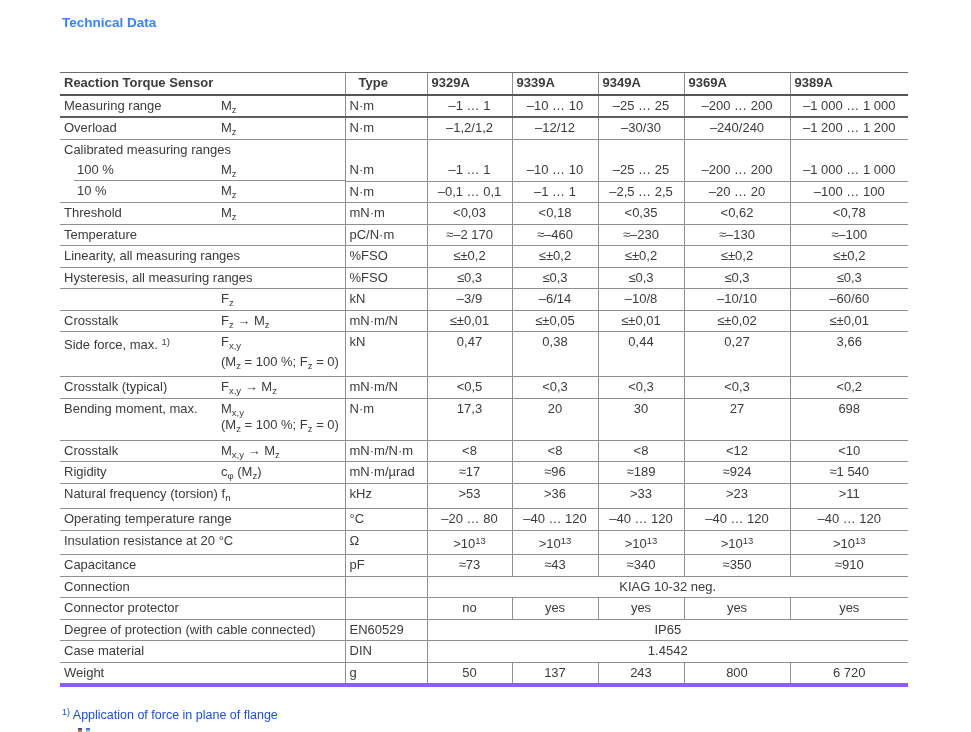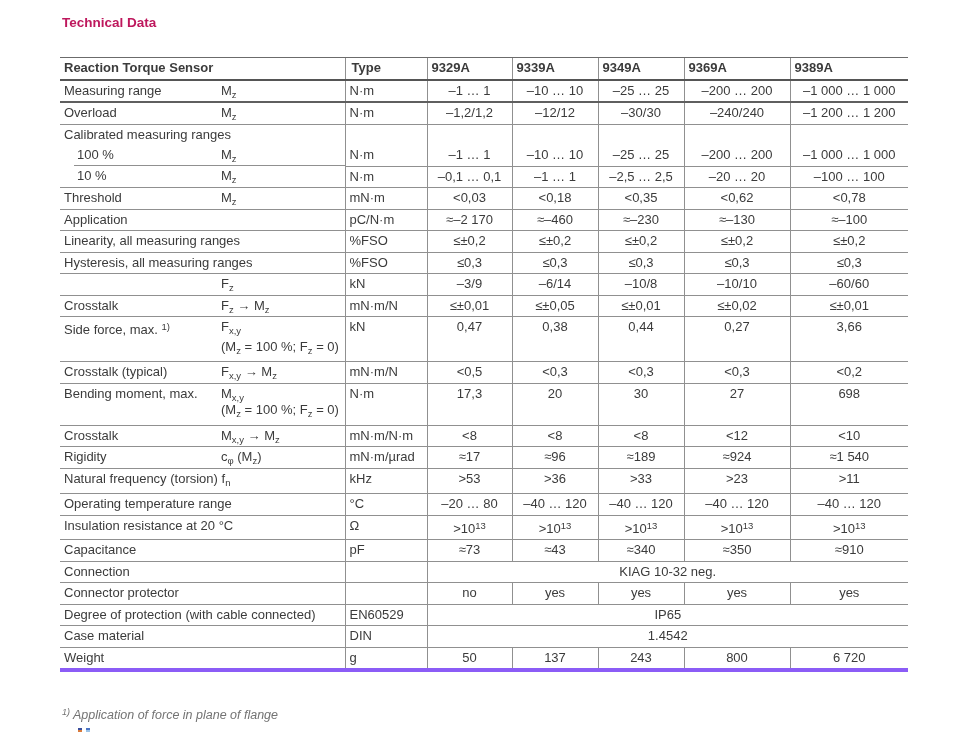--- a/index.html
+++ b/index.html
@@ -4,38 +4,38 @@
 <style>
   html,body { margin:0; padding:0; }
   body {
     width:971px; height:732px; position:relative;
     background:#ffffff; overflow:hidden;
     font-family:"Liberation Sans", sans-serif;
     color:#3b3b3b;
   }
   .page-title {
     position:absolute; left:62px; top:15px;
-    font-size:13.5px; font-weight:bold; color:#be185d;
+    font-size:13.5px; font-weight:bold; color:#3b82f6;
   }
   table.tech {
-    position:absolute; left:60px; top:57px; width:848px;
+    position:absolute; left:60px; top:72px; width:848px;
     border-collapse:collapse; table-layout:fixed;
     font-size:13px; color:#3b3b3b;
   }
   table.tech th, table.tech td {
     padding:2px 4px; line-height:16.5px; vertical-align:top;
     overflow:hidden; white-space:nowrap;
   }
   thead th {
     text-align:left; font-weight:bold;
     border-top:1px solid #6b6b6b; border-bottom:2px solid #555555;
     padding-top:4px; padding-bottom:3px;
   }
   thead th.h-label { text-align:left; }
-  thead th.h-type { text-align:left; padding-left:6px; }
+  thead th.h-type { text-align:left; padding-left:13px; }
   tbody td { border-bottom:1px solid #909090; }
   td.c-type, th.c-type, td.c-val, th.c-val, td.c-span { border-left:1px solid #909090; }
   td.c-type { padding-left:6px; }
   td.c-val, td.c-span { text-align:center; }
   tr.group td { border-bottom:none; }
   tr.rule-thick td { border-bottom:2px solid #5f5f5f; }
   tr.rule-indent td:first-child {
     border-bottom:none;
     background-image:linear-gradient(#909090,#909090);
     background-repeat:no-repeat;
@@ -45,21 +45,21 @@
   tr.rule-bottom td { border-bottom:4px solid #8b5cf6; }
   td.c-label .l1 { position:relative; }
   td.c-label .sym { position:absolute; left:157px; top:0; white-space:nowrap; }
   td.c-label.indent .txt { padding-left:13px; display:inline-block; }
   td.c-label .l2-sym { padding-left:157px; }
   td.c-label .l2-ind { padding-left:13px; }
   sub { font-size:9.5px; vertical-align:-3px; }
   sup { font-size:9.5px; vertical-align:4px; }
   .footnote {
     position:absolute; left:62px; top:707px;
-    font-size:12.5px; color:#737373;font-style:italic;
+    font-size:12.5px; color:#1d4ed8;
   }
   .footnote sup { font-size:9px; }
   .logo-frag { position:absolute; width:4px; height:4px; top:728px; }
   .logo-frag.f1 { left:78px; background:linear-gradient(#3a4e9c 50%, #d97a3c 50%); }
   .logo-frag.f2 { left:86px; background:linear-gradient(#4a74c4 50%, #9ec4e8 50%); }
 </style>
 </head>
 <body>
 
 <div class="page-title">Technical Data</div>
@@ -147,21 +147,21 @@
         </td>
         <td class="c-type">mN·m</td>
         <td class="c-val">&lt;0,03</td>
         <td class="c-val">&lt;0,18</td>
         <td class="c-val">&lt;0,35</td>
         <td class="c-val">&lt;0,62</td>
         <td class="c-val">&lt;0,78</td>
       </tr>
       <tr>
         <td class="c-label">
-          <div class="l1"><span class="txt">Application</span></div>
+          <div class="l1"><span class="txt">Temperature</span></div>
         </td>
         <td class="c-type">pC/N·m</td>
         <td class="c-val">≈–2 170</td>
         <td class="c-val">≈–460</td>
         <td class="c-val">≈–230</td>
         <td class="c-val">≈–130</td>
         <td class="c-val">≈–100</td>
       </tr>
       <tr>
         <td class="c-label">

